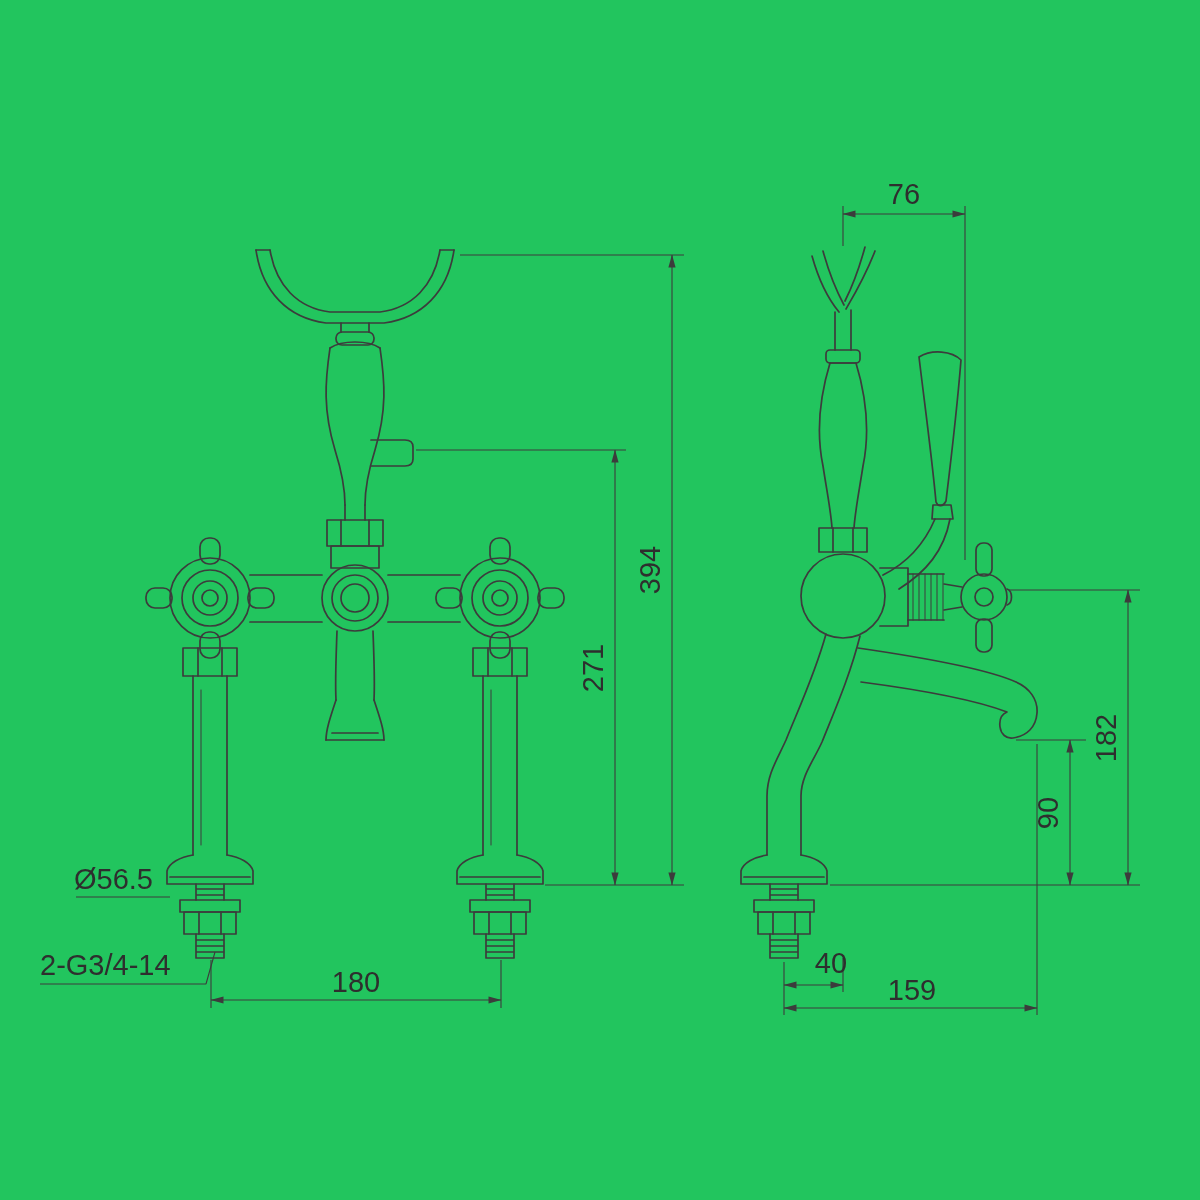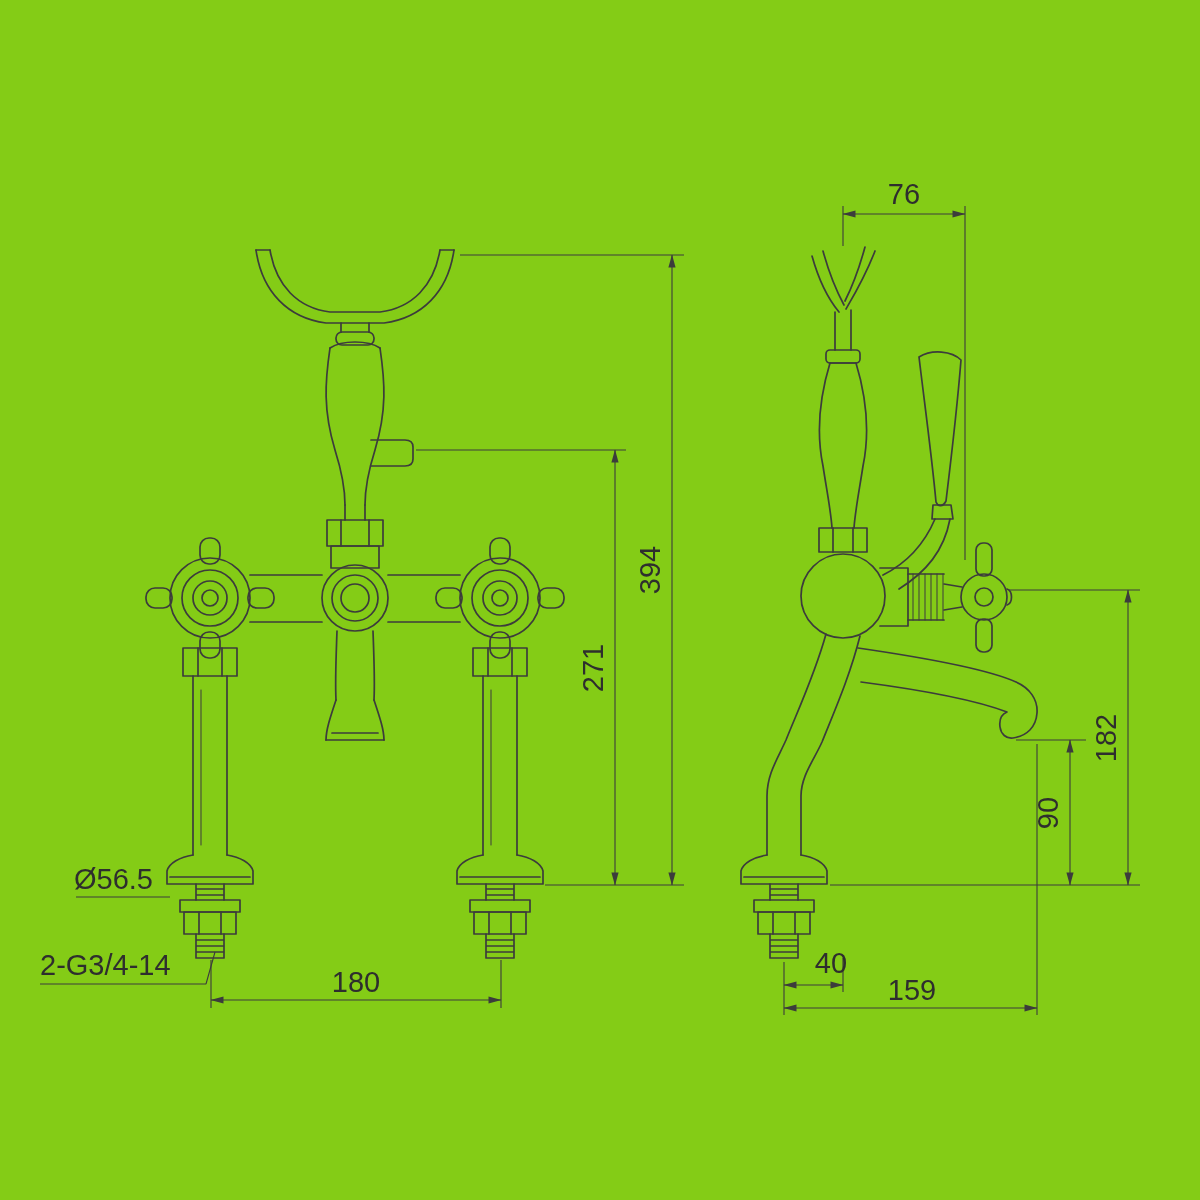--- a/index.html
+++ b/index.html
@@ -1,16 +1,16 @@
 <!DOCTYPE html>
 <html><head>
 <meta charset="utf-8">
 <style>
   html,body{margin:0;padding:0;background:#ffffff;}
-  .page{width:1200px;height:1200px;background:#84cc16;position:relative;overflow:hidden;}
+  .page{width:1200px;height:1200px;background:#22c55e;position:relative;overflow:hidden;}
   svg{display:block;}
   .part{fill:none;stroke:#3c3c3c;stroke-width:1.7;stroke-linecap:round;stroke-linejoin:round;}
   .thin{fill:none;stroke:#3c3c3c;stroke-width:1;}
   .dim{fill:none;stroke:#3c3c3c;stroke-width:1.1;}
   .dimtxt{font-family:"Liberation Sans",sans-serif;font-size:29px;fill:#2e2e2e;stroke:none;}
 </style>
 </head>
 <body>
 
 <div class="page">

